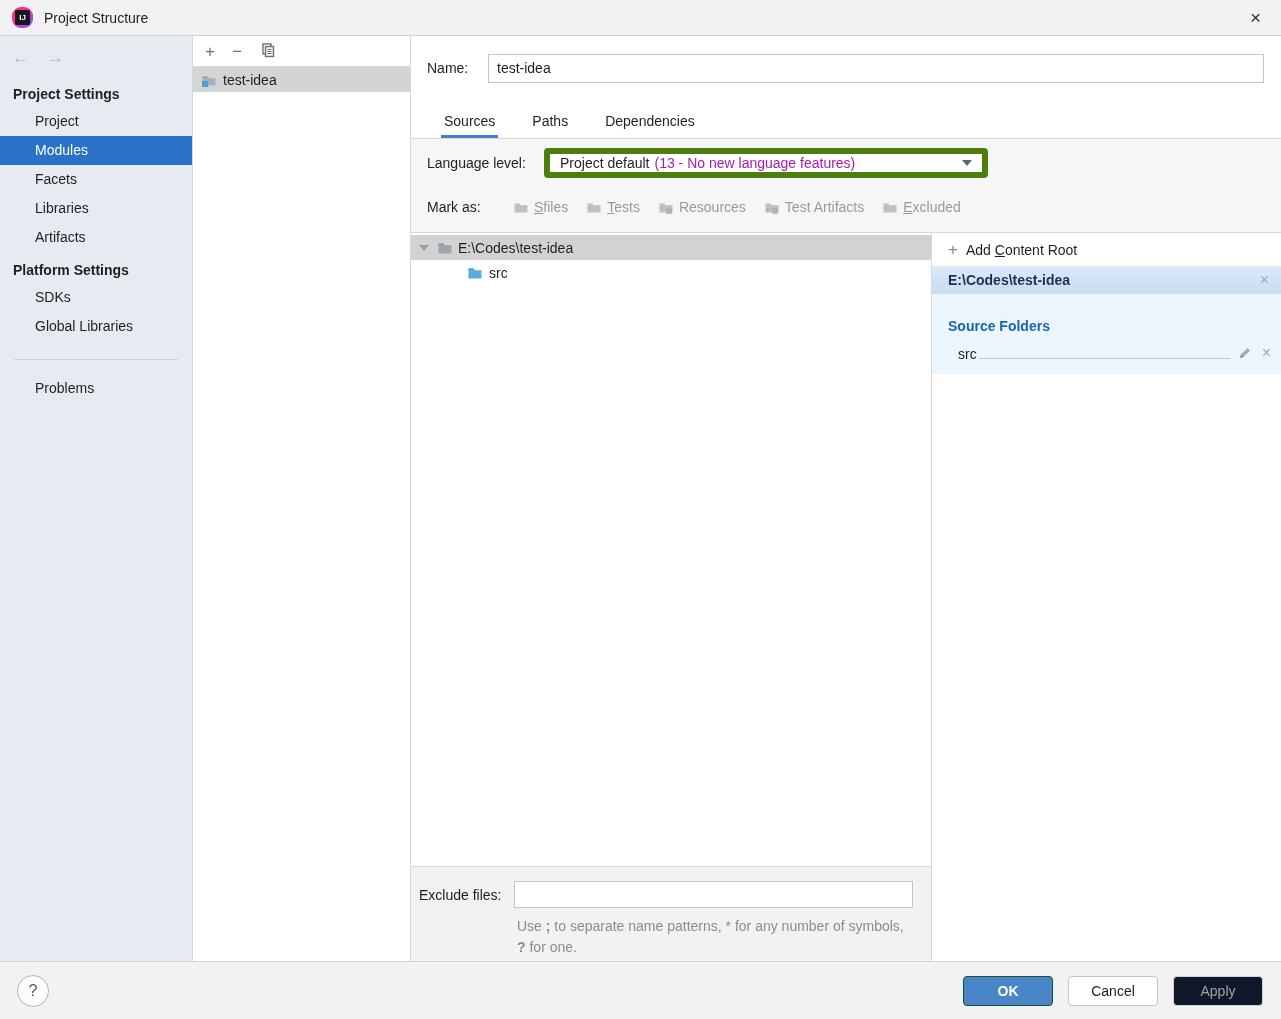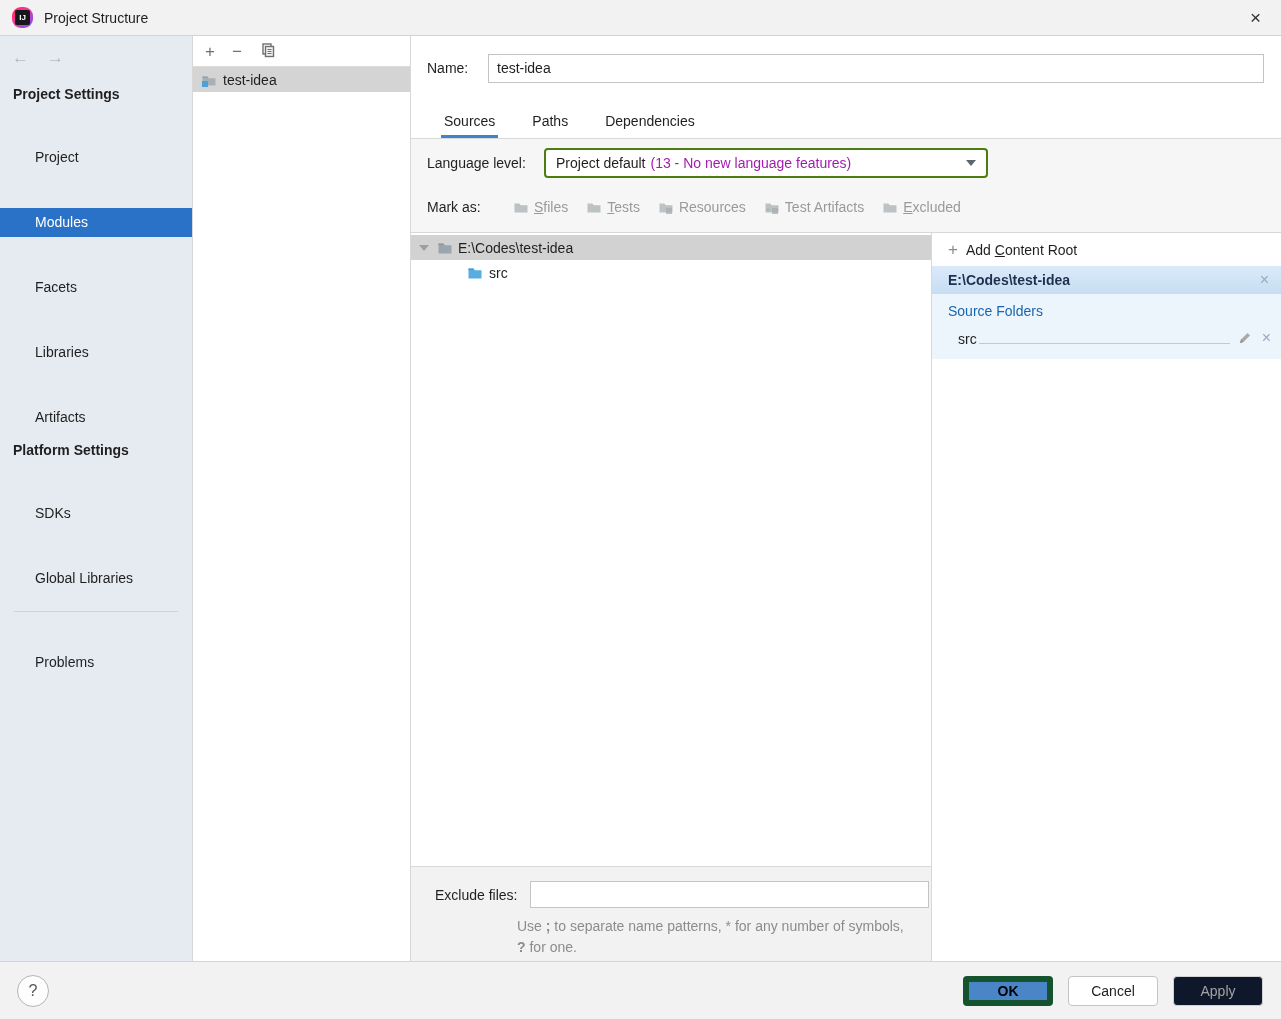--- a/index.html
+++ b/index.html
@@ -17,21 +17,21 @@
   .win-title { font-size:14px; }
   .win-close { margin-left:auto; font-size:19px; color:#333; cursor:default; padding:0 8px; }
 
   
   .body-row { display:flex; height:925px; }
 
   
   .sidebar { width:193px; background:#e6ebf2; border-right:1px solid #d8d8d8; padding-top:12px; }
   .nav-arrows { padding-left:12px; color:#b3b8bf; font-size:17px; letter-spacing:18px; height:28px; }
   .side-group-label { font-weight:bold; padding:10px 0 5px 13px; }
-  .side-item { height:29px; line-height:29px; padding-left:35px; cursor:default;margin-top:36px; }
+  .side-item { height:29px; line-height:29px; padding-left:35px; cursor:default; }
   .side-item.selected { background:#2a72c7; color:#fff; }
   .side-divider { border-top:1px solid #ccd2da; margin:18px 14px 14px 14px; }
 
   
   .modcol { width:218px; background:#fff; border-right:1px solid #d8d8d8; display:flex; flex-direction:column; }
   .modcol-toolbar { height:31px; display:flex; align-items:center; gap:17px; padding-left:12px;
     border-bottom:1px solid #dcdcdc; color:#6f6f6f; }
   .tb-btn { font-size:17px; line-height:1; cursor:default; }
   .mod-item { height:25px; display:flex; align-items:center; gap:6px; padding-left:8px; background:#d4d4d4; }
 
@@ -43,21 +43,21 @@
     font-family:"Liberation Sans",sans-serif; color:#1f1f1f; }
 
   .tabs-row { height:39px; display:flex; align-items:flex-end; gap:31px; padding-left:30px;
     border-bottom:1px solid #d8d8d8; }
   .tab { padding:0 3px 9px 3px; cursor:default; }
   .tab.selected { border-bottom:3px solid #4083c9; padding-bottom:6px; }
 
   .options { height:93px; background:#f6f6f6; padding-top:9px; }
   .lang-row { display:flex; align-items:center; padding-left:16px; }
   .lang-label { width:117px; }
-  .combo { width:444px; height:30px; background:#fff; border:2px solid #4d7c0f; border-radius:4px;
+  .combo { width:444px; height:30px; background:#fff; border:6px solid #4d7c0f; border-radius:4px;
     display:flex; align-items:center; padding:0 10px; }
   .combo-main { }
   .combo-hint { color:#a21caf; margin-left:5px; }
   .combo-arrow { margin-left:auto; width:0; height:0; border-left:5px solid transparent;
     border-right:5px solid transparent; border-top:6px solid #5b6770; }
   .mark-row { display:flex; align-items:center; padding-left:16px; margin-top:21px; }
   .mark-label { width:84px; }
   .mark-btns { display:flex; gap:18px; margin-left:2px; }
   .mark-btn { display:flex; align-items:center; gap:5px; color:#9a9a9a; cursor:default; }
   .u { text-decoration:underline; }
@@ -65,49 +65,49 @@
   .content-row { flex:1; display:flex; border-top:1px solid #d8d8d8; min-height:0; }
   .left-col { width:521px; display:flex; flex-direction:column; border-right:1px solid #d8d8d8; }
   .tree { flex:1; background:#fff; padding-top:2px; }
   .tree-root { height:25px; display:flex; align-items:center; background:#d2d2d2; padding-left:8px; gap:5px; }
   .tri-down { width:0; height:0; border-left:5px solid transparent; border-right:5px solid transparent;
     border-top:6px solid #9aa0a6; margin-right:3px; }
   .tree-child { height:26px; display:flex; align-items:center; gap:6px; padding-left:56px; }
 
   .exclude-band { height:95px; background:#f2f2f2; border-top:1px solid #d8d8d8; padding-top:14px; }
   .exclude-row { display:flex; align-items:center; }
-  .exclude-label { width:103px; padding-left:8px;margin-left:16px; }
+  .exclude-label { width:103px; padding-left:8px; }
   .exclude-input { width:399px; height:27px; border:1px solid #c4c4c4; background:#fff;
     font-family:"Liberation Sans",sans-serif; font-size:14px; padding:0 6px; }
   .exclude-hint { margin:8px 0 8px 106px; width:398px; color:#8c8c8c; line-height:21px; }
   .exclude-hint b { color:#8c8c8c; }
 
   .right-col { flex:1; background:#fff; display:flex; flex-direction:column; }
   .add-root-row { height:33px; display:flex; align-items:center; gap:8px; padding-left:16px; }
   .plus-glyph { color:#8c8c8c; font-size:17px; }
   .root-header { height:28px; display:flex; align-items:center;
     background:linear-gradient(#daeafa,#c7ddf2); padding:0 12px 0 16px; }
   .root-header-label { font-weight:bold; color:#1e2f50; }
   .xmark { margin-left:auto; color:#98abbd; font-size:16px; cursor:default; }
   .sf-section { background:#ecf5fc; padding-bottom:12px; }
-  .sf-title { font-weight:normal; color:#1866b0; padding:9px 0 6px 16px; }
+  .sf-title { font-weight:bold; color:#1866b0; padding:24px 0 6px 16px; }
   .sf-row { display:flex; align-items:flex-end; padding:0 10px 0 26px; height:22px; }
   .sf-name { line-height:16px; }
   .sf-leader { flex:1; border-bottom:1px solid #b5cede; margin:0 8px 3px 2px; }
   .sf-icons { display:flex; align-items:center; gap:10px; }
 
   
   .footer { height:58px; background:#f2f2f2; border-top:1px solid #d4d4d4;
     display:flex; align-items:center; padding:0 18px 0 17px; }
   .help-circle { width:32px; height:32px; border-radius:50%; border:1px solid #b5b5b5; background:#fdfdfd;
     color:#555; display:flex; align-items:center; justify-content:center; font-size:16px; }
   .footer-btns { margin-left:auto; display:flex; gap:15px; }
   .btn { width:90px; height:30px; border-radius:4px; display:flex; align-items:center; justify-content:center;
     font-size:14px; cursor:default; }
-  .btn-ok { background:#4a86c7; border:6px solid #14532d; color:#000000; font-weight:bold; }
+  .btn-ok { background:#4a86c7; border:1px solid #14532d; color:#ffffff; font-weight:bold; }
   .btn-cancel { background:#fff; border:1px solid #c4c4c4; color:#1f1f1f; }
   .btn-apply { background:#0f172a; border:1px solid #d2d2d2; color:#a3a3a3; }
 
   .icon16 { width:16px; height:16px; flex:0 0 auto; }
 </style>
 </head>
 <body>
 
 <div class="titlebar">
   <div class="app-logo">

